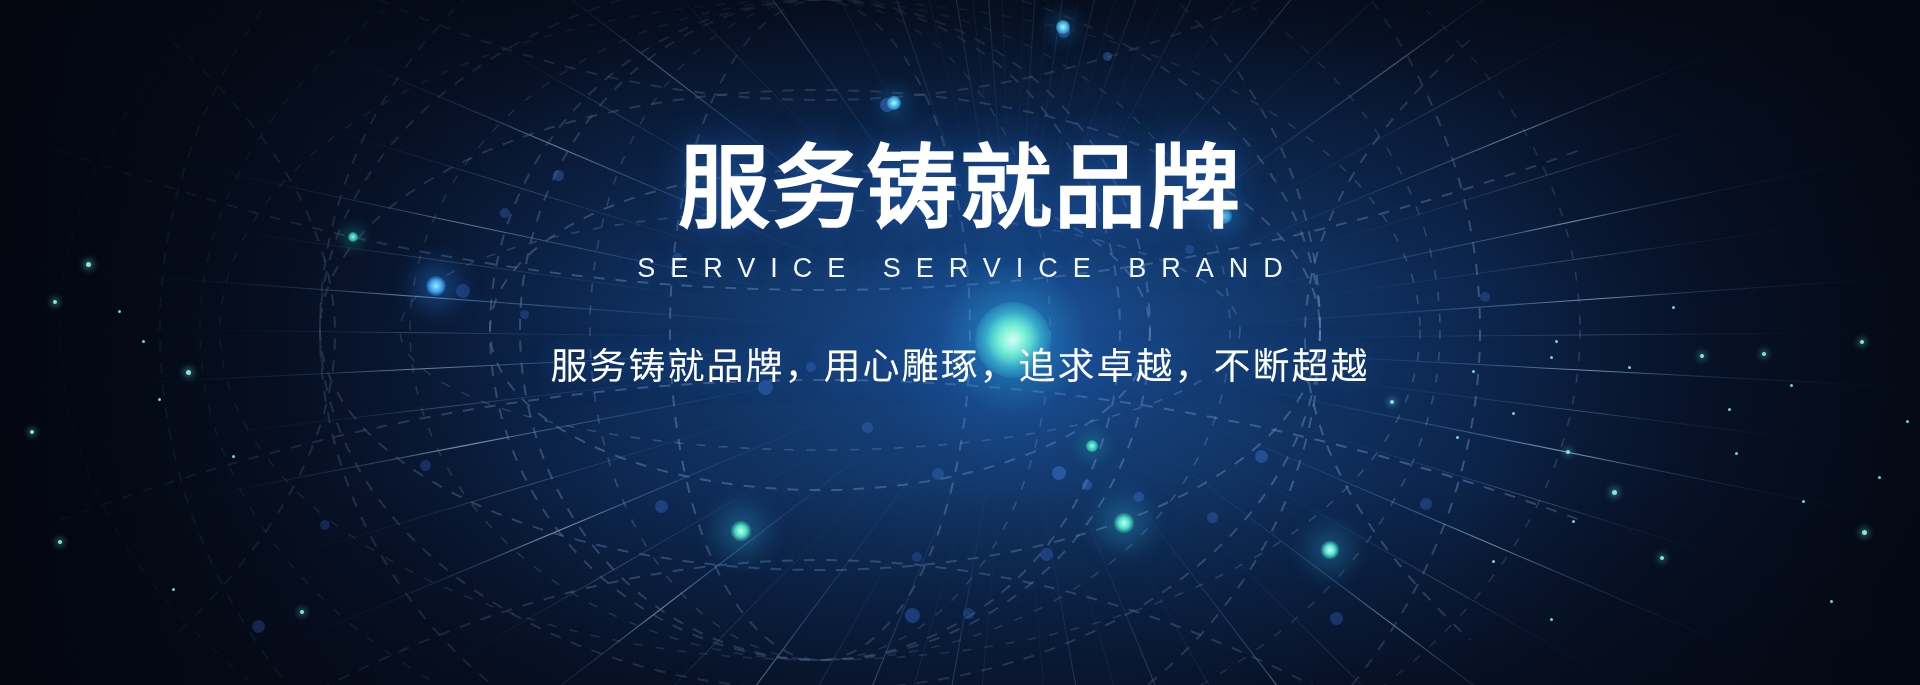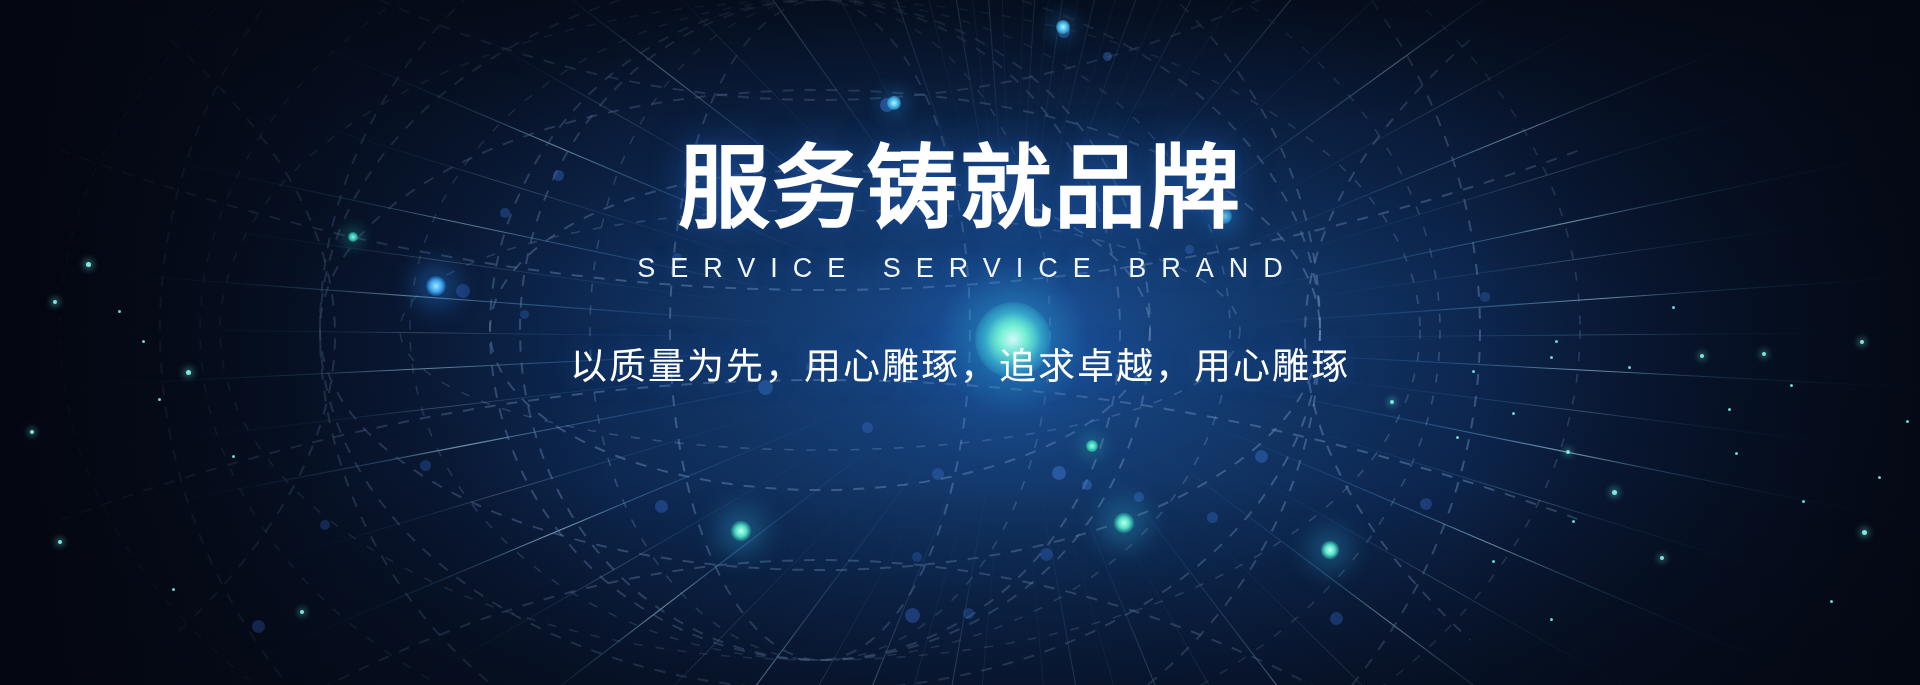--- a/index.html
+++ b/index.html
@@ -354,16 +354,16 @@
     <div class="sparkle" style="left:1660px; top:556px; width:4px; height:4px; background:#7fe9e0; box-shadow:0 0 6px 2px rgba(110,230,220,0.40);"></div>
     <div class="sparkle" style="left:1492px; top:560px; width:3px; height:3px; background:#6fd9d4;"></div>
     <div class="sparkle" style="left:1830px; top:600px; width:3px; height:3px; background:#6fd9d4;"></div>
     <div class="sparkle" style="left:1550px; top:618px; width:3px; height:3px; background:#6fd9d4;"></div>
     <div class="sparkle" style="left:1906px; top:420px; width:3px; height:3px; background:#6fd9d4;"></div>
   </div>
 
   <div class="content">
     <div class="headline">服务铸就品牌</div>
     <div class="subhead">SERVICE SERVICE BRAND</div>
-    <div class="tagline">以质量为先，用心雕琢，追求卓越，用心雕琢</div>
+    <div class="tagline">服务铸就品牌，用心雕琢，追求卓越，不断超越</div>
   </div>
 
 </div>
 
 </body></html>

